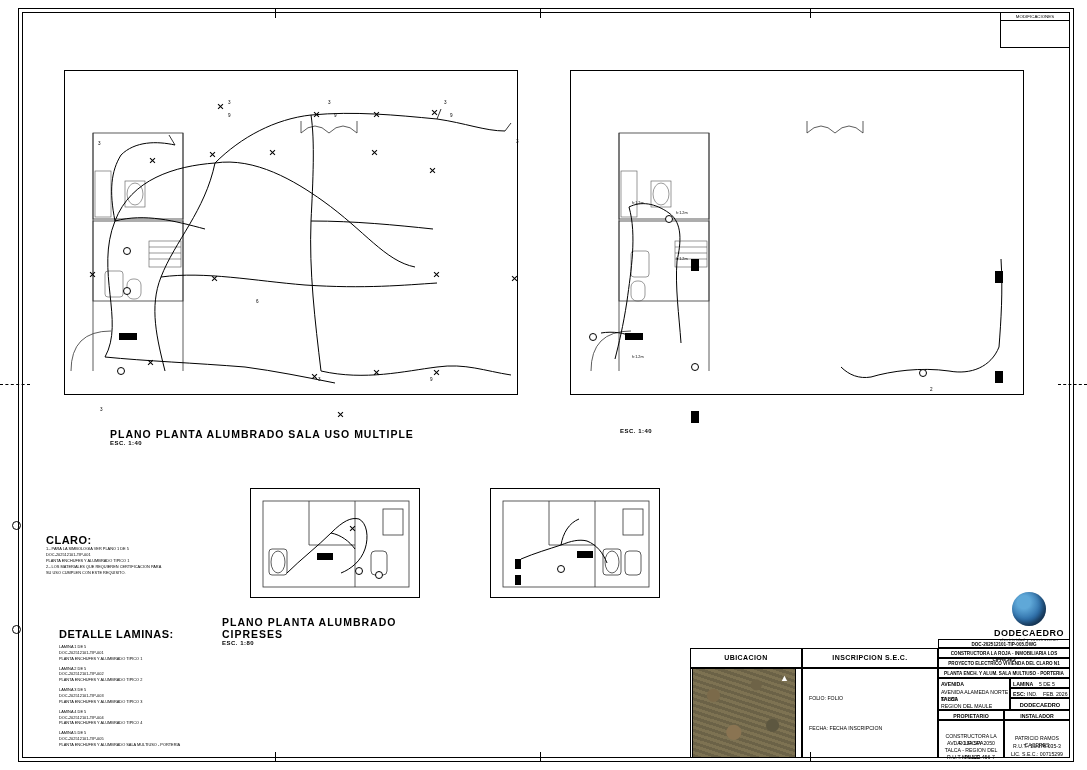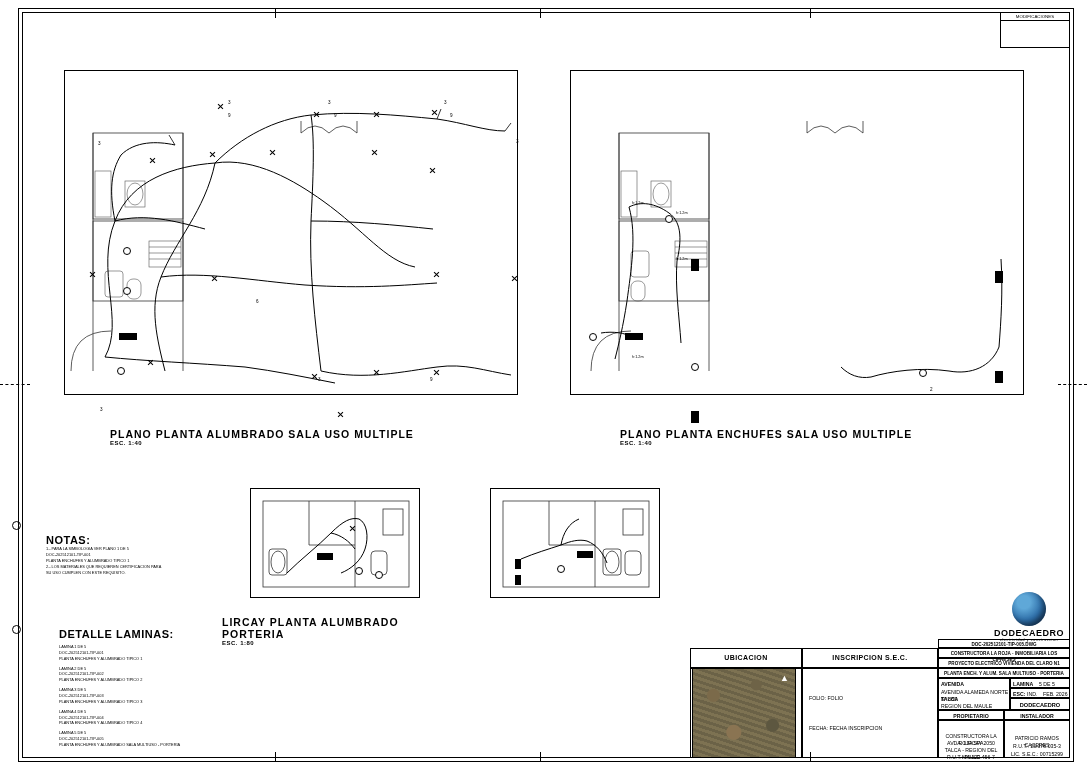--- a/index.html
+++ b/index.html
@@ -218,21 +218,20 @@
     <div class="sq" style="left:54px;top:262px;width:18px;height:7px;"></div>
     <div class="cmark" style="left:94px;top:144px;"></div>
     <div class="cmark" style="left:18px;top:262px;"></div>
     <div class="cmark" style="left:120px;top:292px;"></div>
     <div class="cmark" style="left:348px;top:298px;"></div>
     <div class="sq" style="left:424px;top:200px;width:8px;height:12px;"></div>
     <div class="sq" style="left:424px;top:300px;width:8px;height:12px;"></div>
   </div>
 
   <div class="planlabel" style="left:620px;top:428px;width:360px;">
-    <div class="t1">PLANO PLANTA ENCHUFES SALA USO MULTIPLE</div>
     <div class="t2">ESC. 1:40</div>
   </div>
 
   <div class="plan" id="plan3" style="left:250px;top:488px;width:170px;height:110px;">
     <svg width="170" height="110" viewBox="0 0 170 110">
       <g stroke="#333" stroke-width="0.8" fill="none">
         <rect x="12" y="12" width="146" height="86"></rect>
         <line x1="58" y1="12" x2="58" y2="56"></line>
         <line x1="104" y1="12" x2="104" y2="98"></line>
         <line x1="58" y1="56" x2="104" y2="56"></line>
@@ -248,21 +247,21 @@
         <path d="M80,44 C90,46 98,52 104,60"></path>
       </g>
     </svg>
     <div class="xmark" style="left:98px;top:36px;"></div>
     <div class="cmark" style="left:104px;top:78px;"></div>
     <div class="cmark" style="left:124px;top:82px;"></div>
     <div class="sq" style="left:66px;top:64px;width:16px;height:7px;"></div>
   </div>
 
   <div class="planlabel" style="left:222px;top:616px;width:230px;">
-    <div class="t1">LIRCAY PLANTA ALUMBRADO PORTERIA</div>
+    <div class="t1">PLANO PLANTA ALUMBRADO CIPRESES</div>
     <div class="t2">ESC. 1:80</div>
   </div>
 
   <div class="plan" id="plan4" style="left:490px;top:488px;width:170px;height:110px;">
     <svg width="170" height="110" viewBox="0 0 170 110">
       <g stroke="#333" stroke-width="0.8" fill="none">
         <rect x="12" y="12" width="146" height="86"></rect>
         <line x1="58" y1="12" x2="58" y2="56"></line>
         <line x1="104" y1="12" x2="104" y2="98"></line>
         <line x1="58" y1="56" x2="104" y2="56"></line>
@@ -298,21 +297,21 @@
   <div class="num" style="left:430px;top:378px;">9</div>
   <div class="hlbl" style="left:632px;top:202px;">h:1.2m</div>
   <div class="hlbl" style="left:676px;top:212px;">h:1.2m</div>
   <div class="hlbl" style="left:676px;top:258px;">h:1.2m</div>
   <div class="hlbl" style="left:632px;top:356px;">h:1.2m</div>
   <div class="num" style="left:1000px;top:272px;">3</div>
   <div class="num" style="left:1000px;top:372px;">3</div>
   <div class="num" style="left:930px;top:388px;">2</div>
 
   <div id="notes">
-    <h3>NOTAS:</h3>
+    <h3>CLARO:</h3>
     <div class="nline">1.-  PARA LA SIMBOLOGIA VER PLANO 1 DE 5</div>
     <div class="nline">DOC-202512101-TIP-001</div>
     <div class="nline">PLANTA ENCHUFES Y ALUMBRADO TIPICO 1</div>
     <div class="nline">2.- LOS MATERIALES QUE REQUIEREN CERTIFICACION PARA</div>
     <div class="nline">SU USO CUMPLEN CON ESTE REQUISITO.</div>
   </div>
 
   <div id="laminas">
     <h3>DETALLE LAMINAS:</h3>
 

